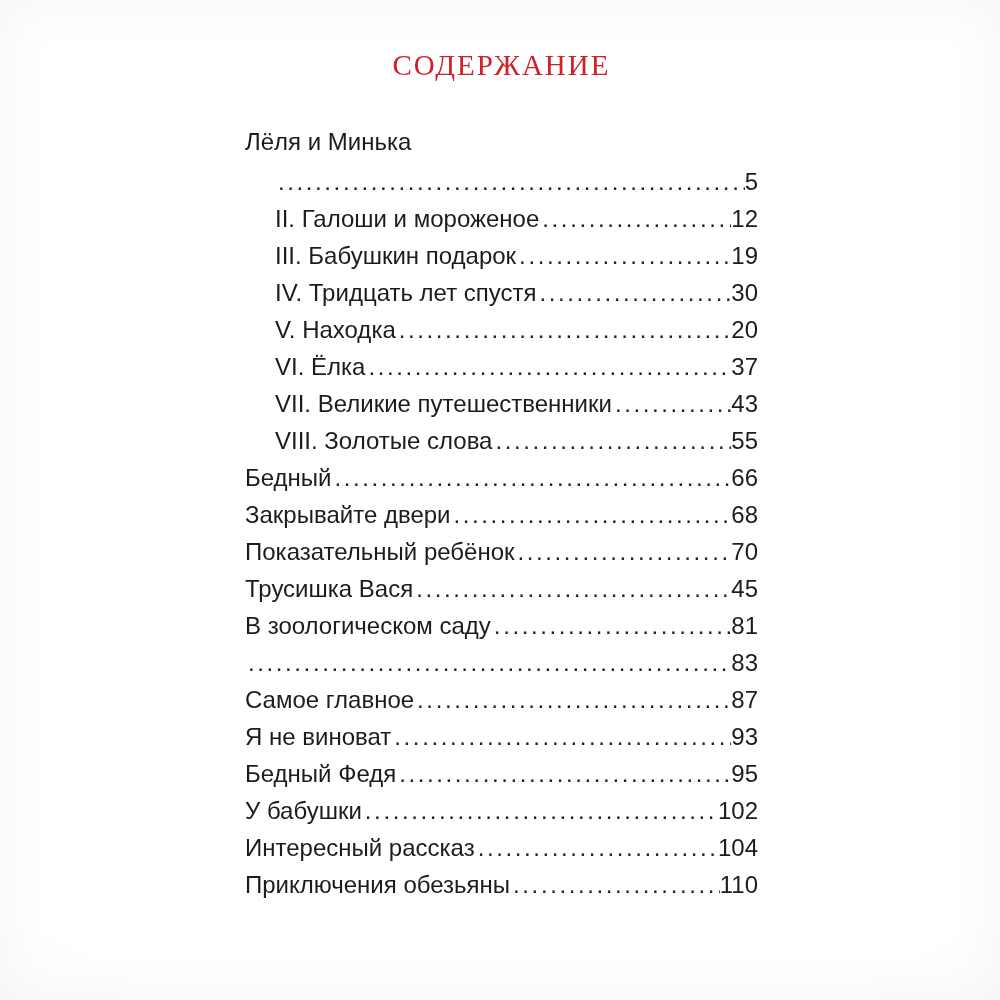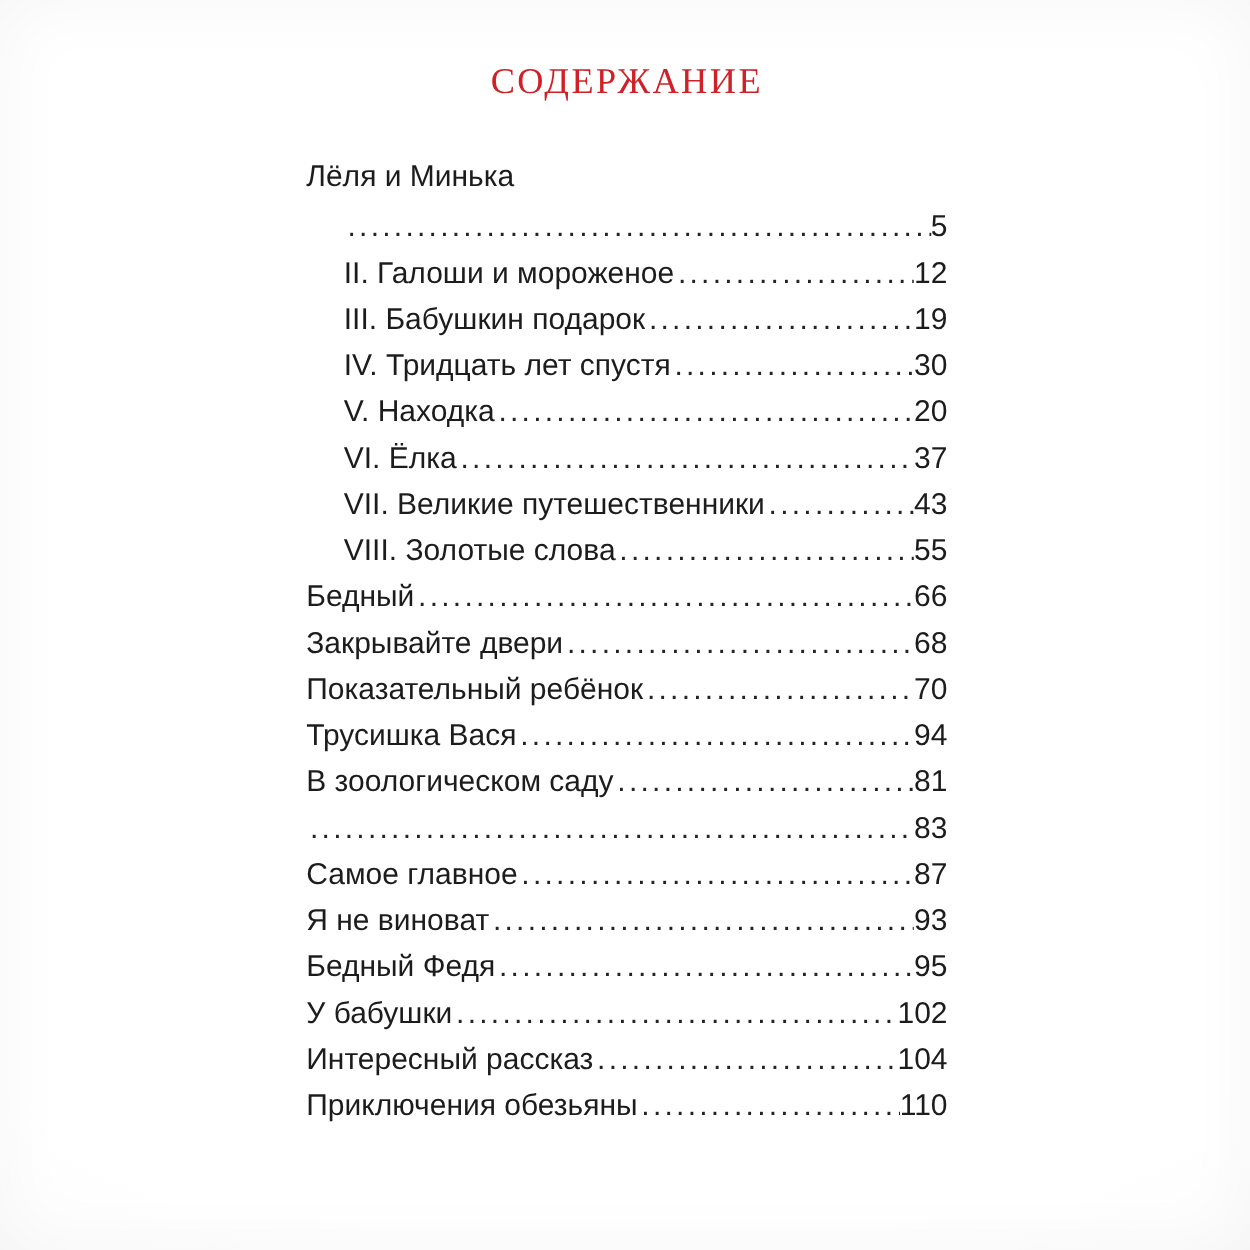--- a/index.html
+++ b/index.html
@@ -124,21 +124,21 @@
         <span class="pagenum">68</span>
       </div>
       <div class="row">
         <span class="label">Показательный ребёнок</span>
         <span class="dots">........................................................................................................................</span>
         <span class="pagenum">70</span>
       </div>
       <div class="row">
         <span class="label">Трусишка Вася</span>
         <span class="dots">........................................................................................................................</span>
-        <span class="pagenum">94</span>
+        <span class="pagenum">45</span>
       </div>
       <div class="row">
         <span class="label">В зоологическом саду</span>
         <span class="dots">........................................................................................................................</span>
         <span class="pagenum">81</span>
       </div>
       <div class="row">
         <span class="dots">........................................................................................................................</span>
         <span class="pagenum">83</span>
       </div>

